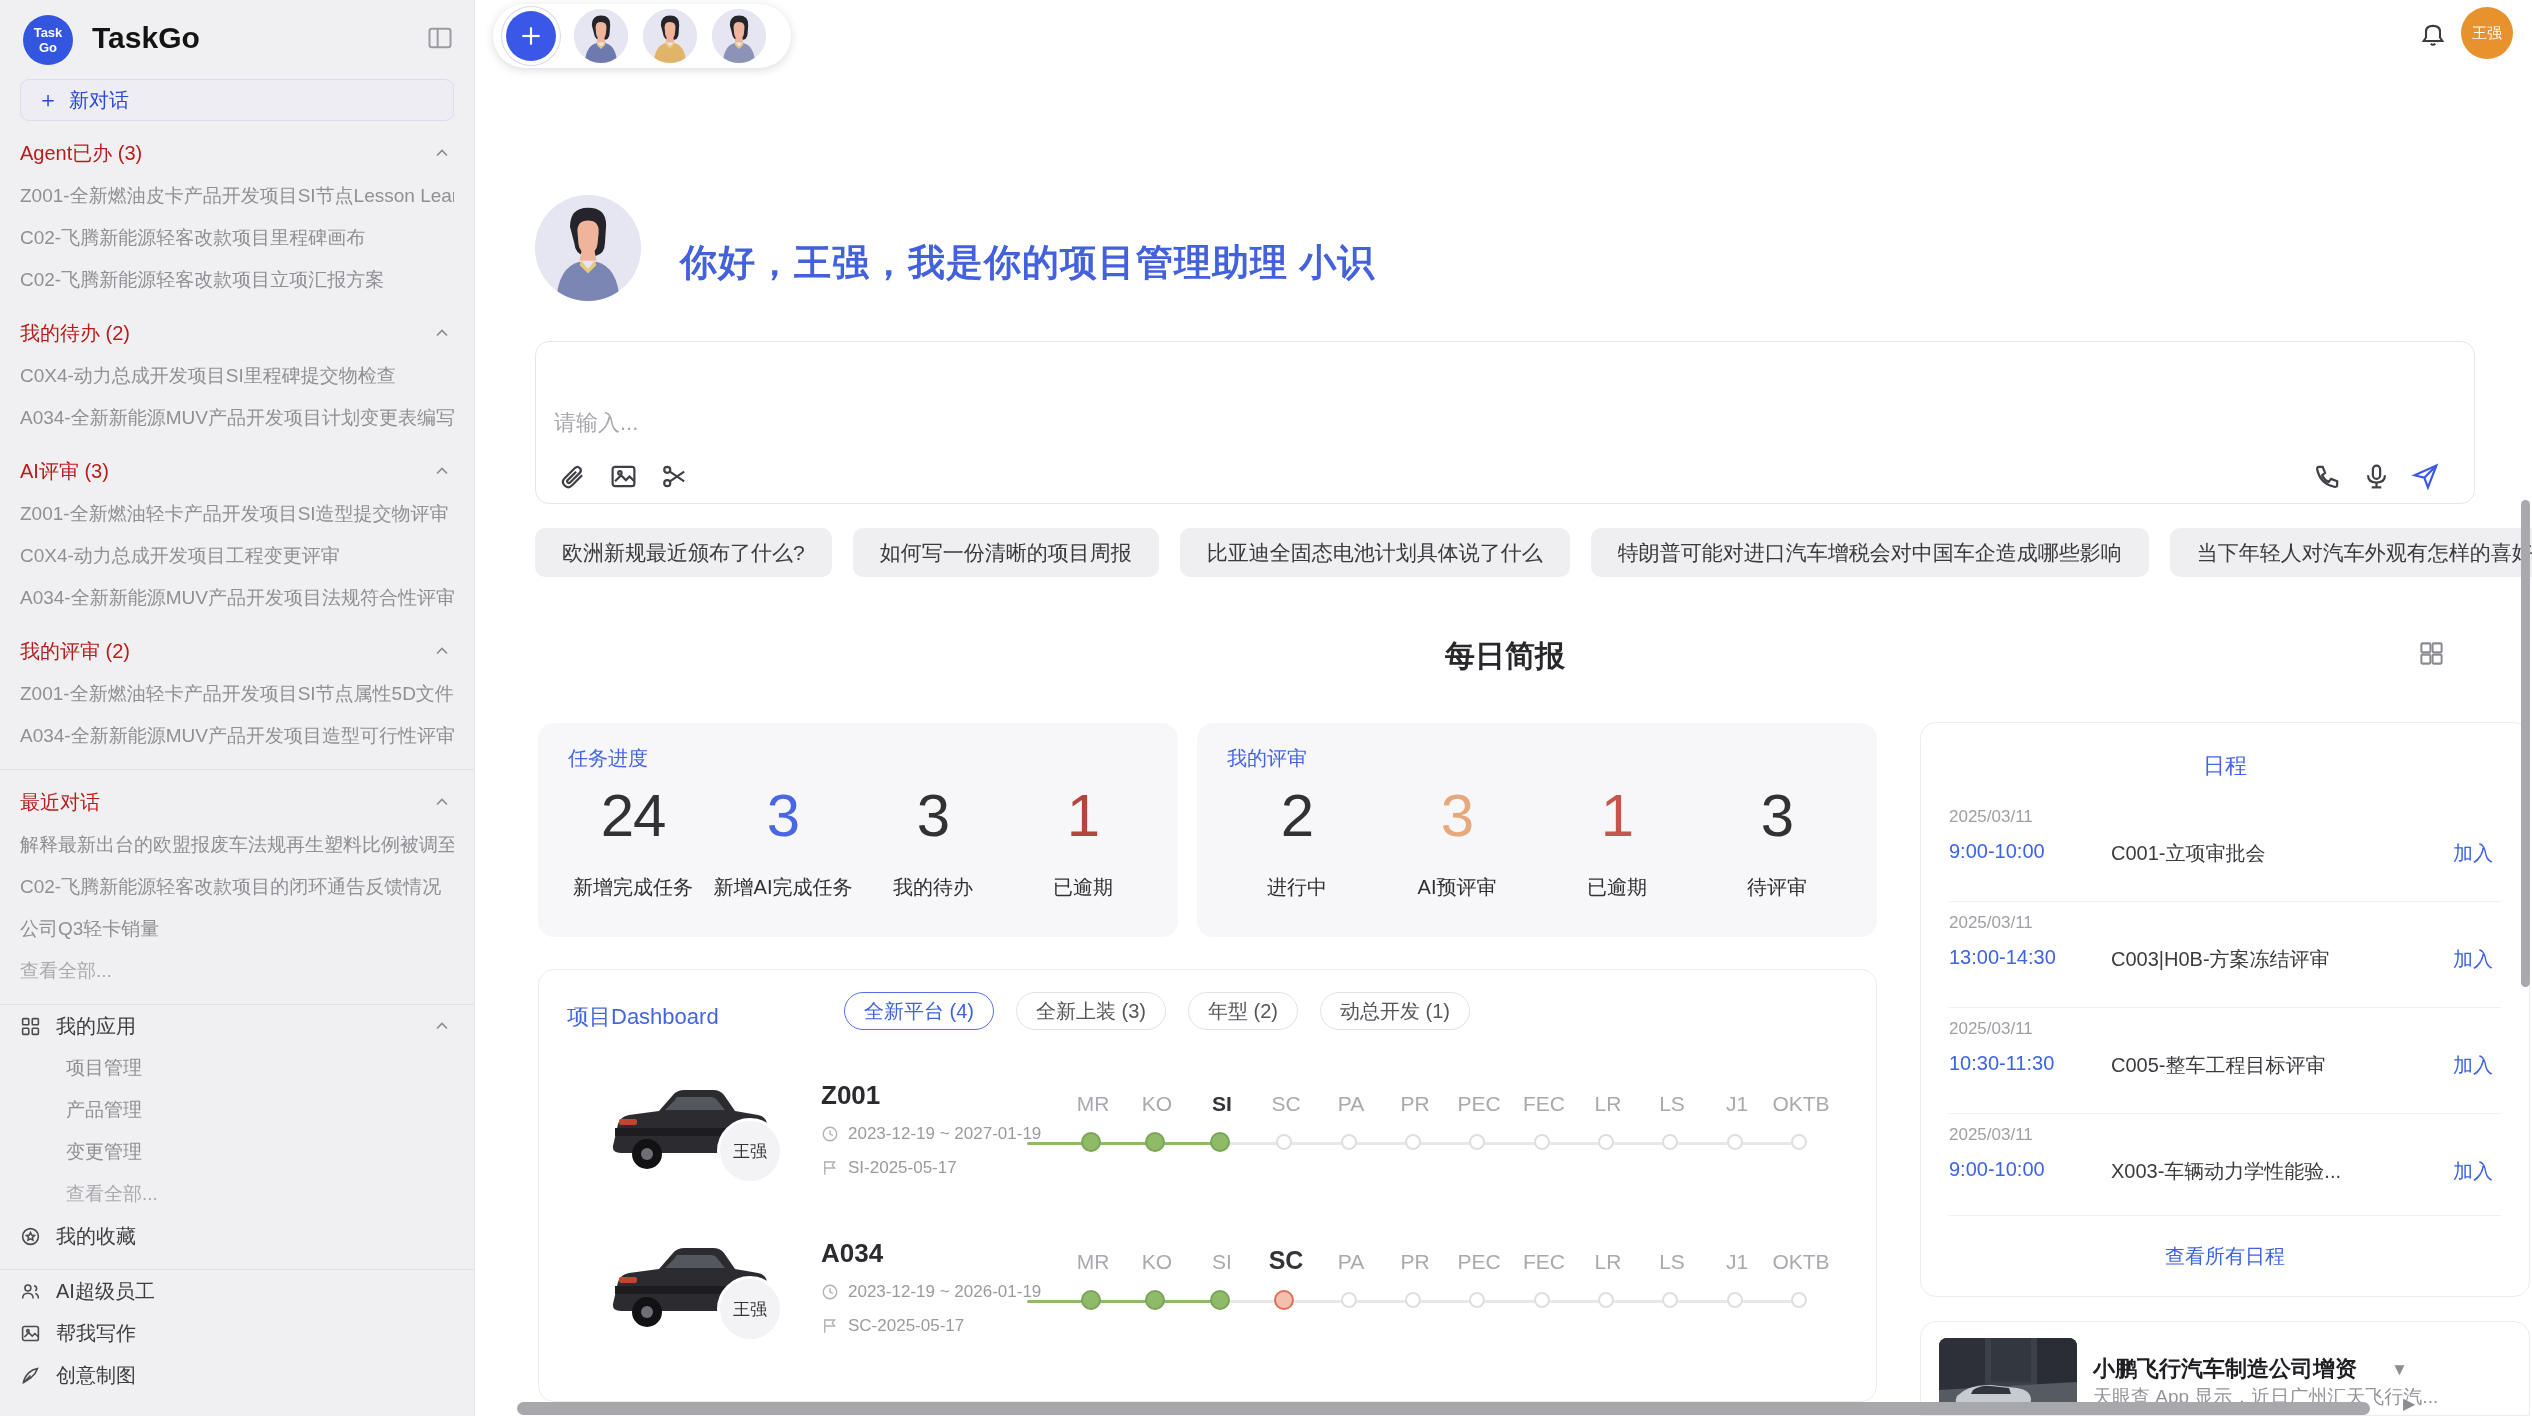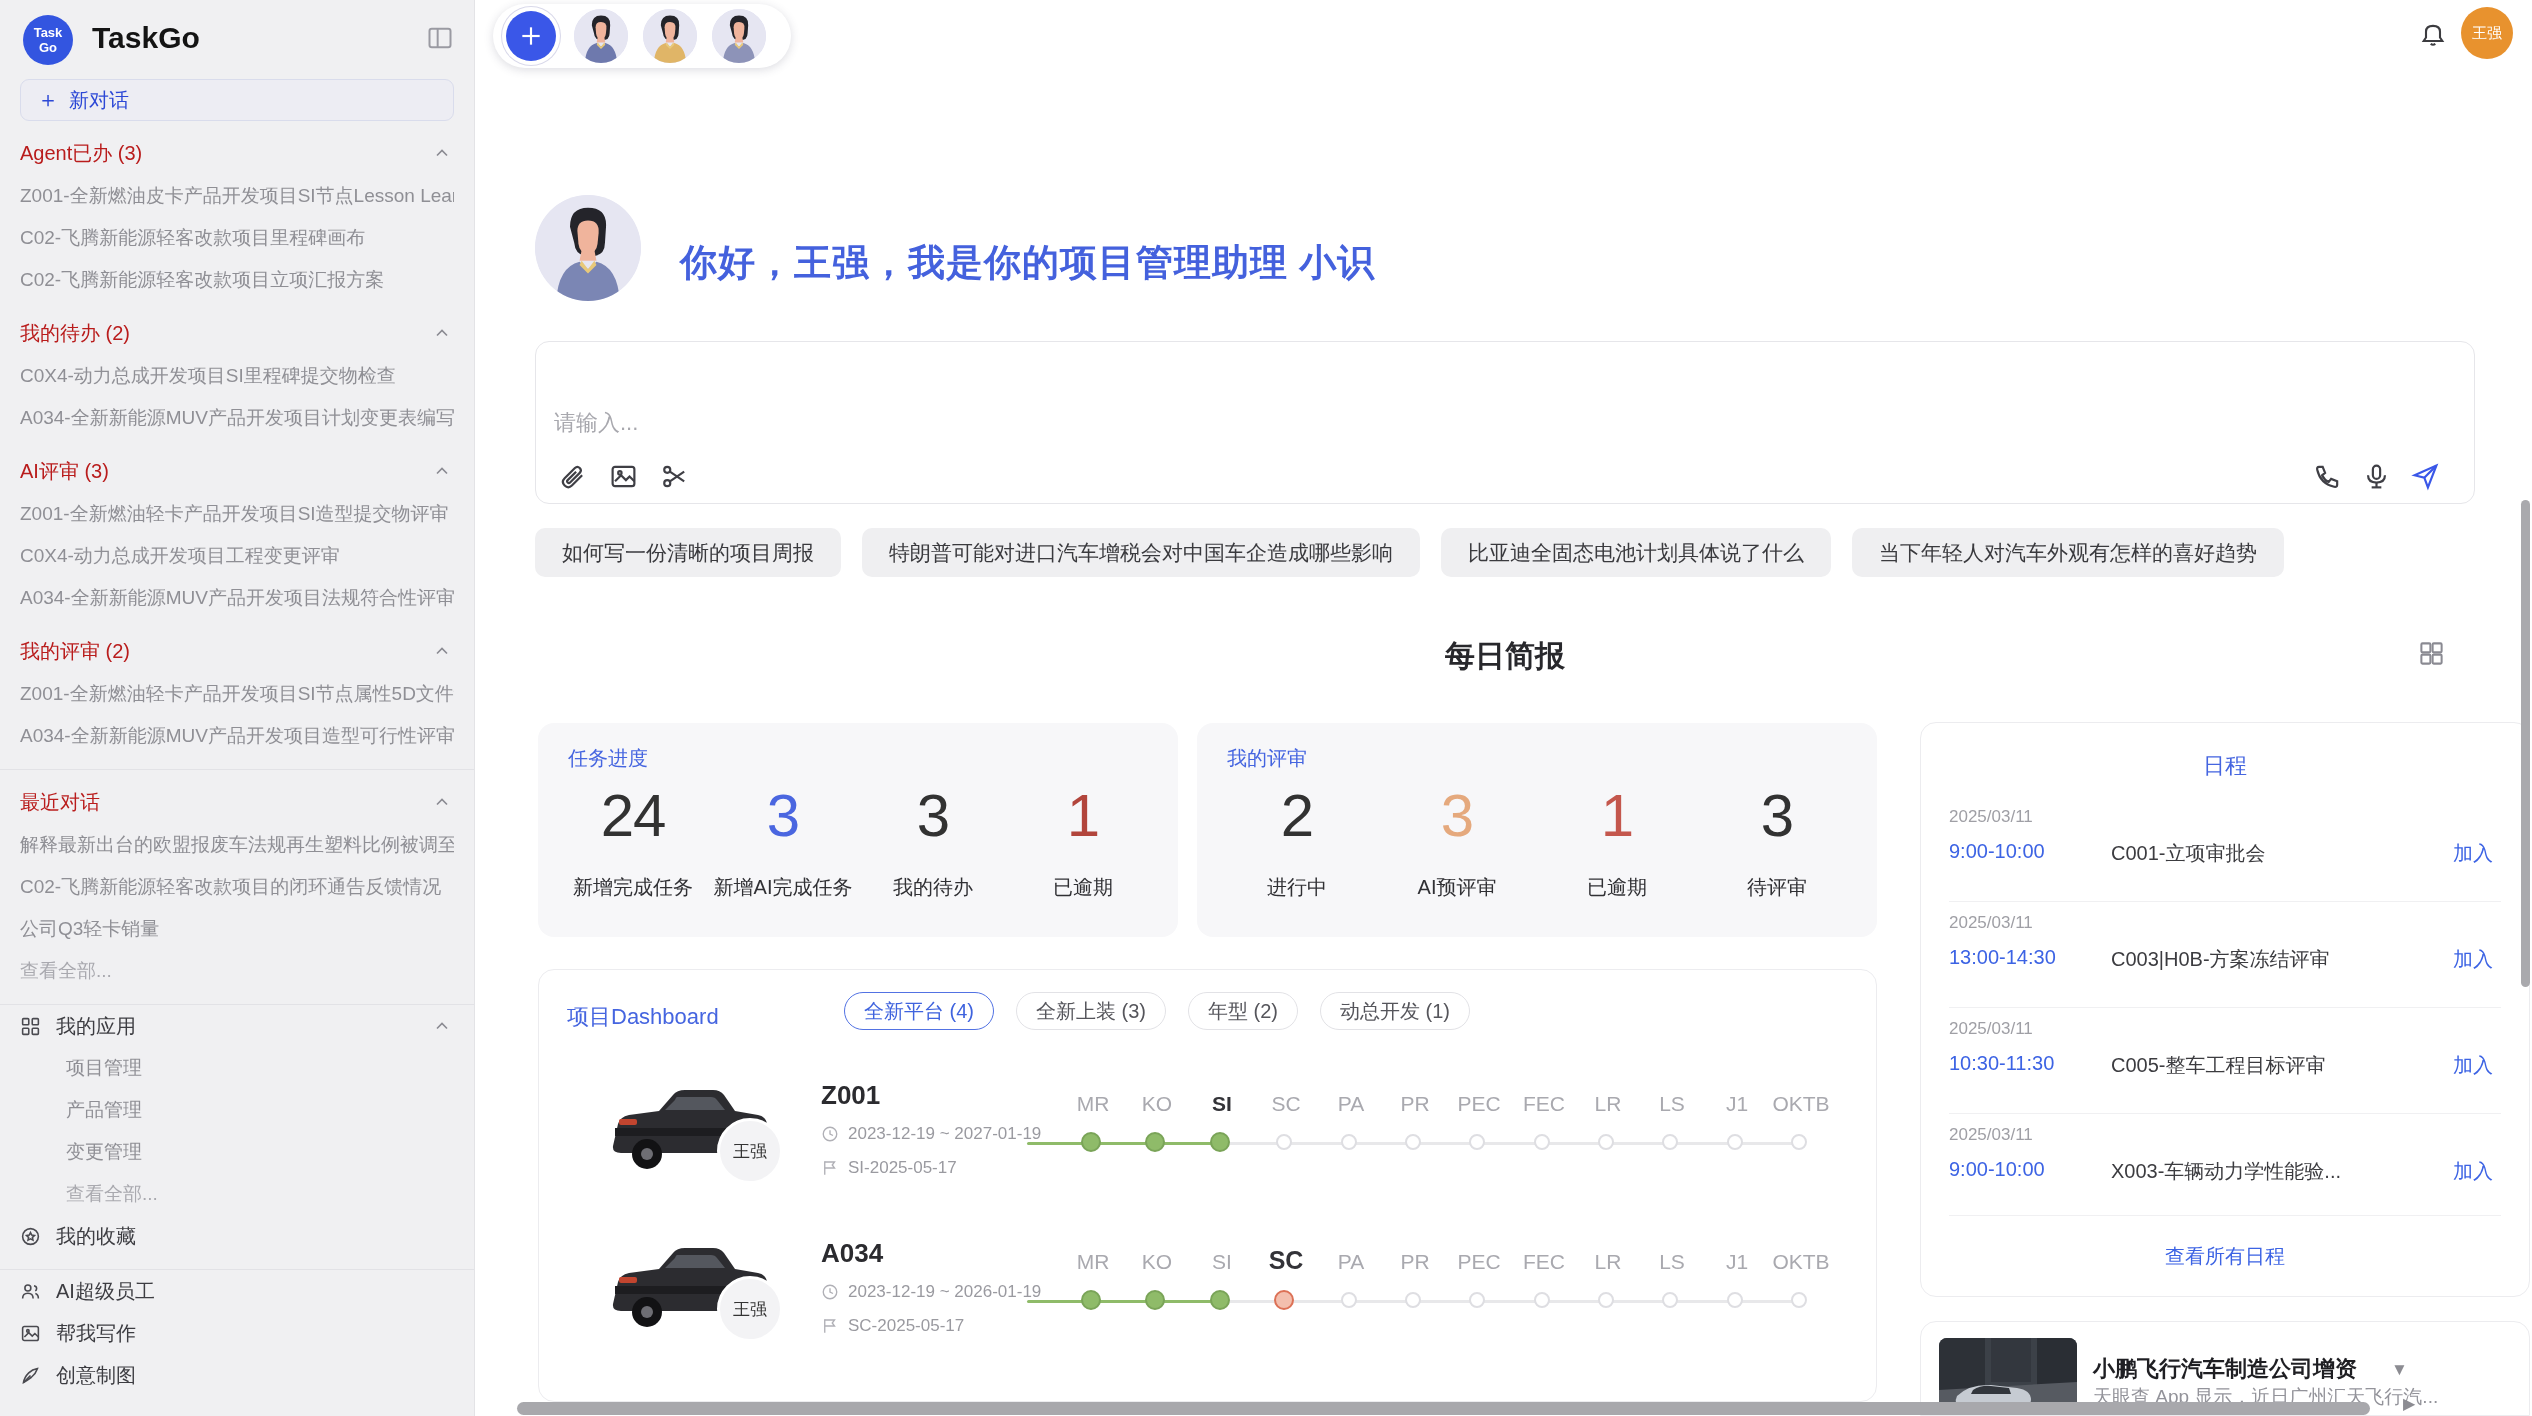--- a/index.html
+++ b/index.html
@@ -385,23 +385,24 @@
         <span class="in-ic blue">
             <svg viewBox="0 0 24 24" fill="none" stroke="currentColor" stroke-width="1.8">
               <path d="M3 11 L21 3 L14 21 L11 13 Z"></path>
               <line x1="11" y1="13" x2="21" y2="3"></line>
             </svg>
           </span>
       </div>
     </div>
 
     <div class="chips">
+      <div class="chip">欧洲新规最近颁布了什么?</div>
       <div class="chip">如何写一份清晰的项目周报</div>
+      <div class="chip">比亚迪全固态电池计划具体说了什么</div>
       <div class="chip">特朗普可能对进口汽车增税会对中国车企造成哪些影响</div>
-      <div class="chip">比亚迪全固态电池计划具体说了什么</div>
       <div class="chip">当下年轻人对汽车外观有怎样的喜好趋势</div>
     </div>
 
     <div class="brief-header">
       <span class="brief-title">每日简报</span>
       <span class="brief-grid">
           <svg viewBox="0 0 24 24" fill="none" stroke="currentColor" stroke-width="1.8">
             <rect x="3" y="3" width="8" height="8" rx="1"></rect>
             <rect x="13" y="3" width="8" height="8" rx="1"></rect>
             <rect x="3" y="13" width="8" height="8" rx="1"></rect>

